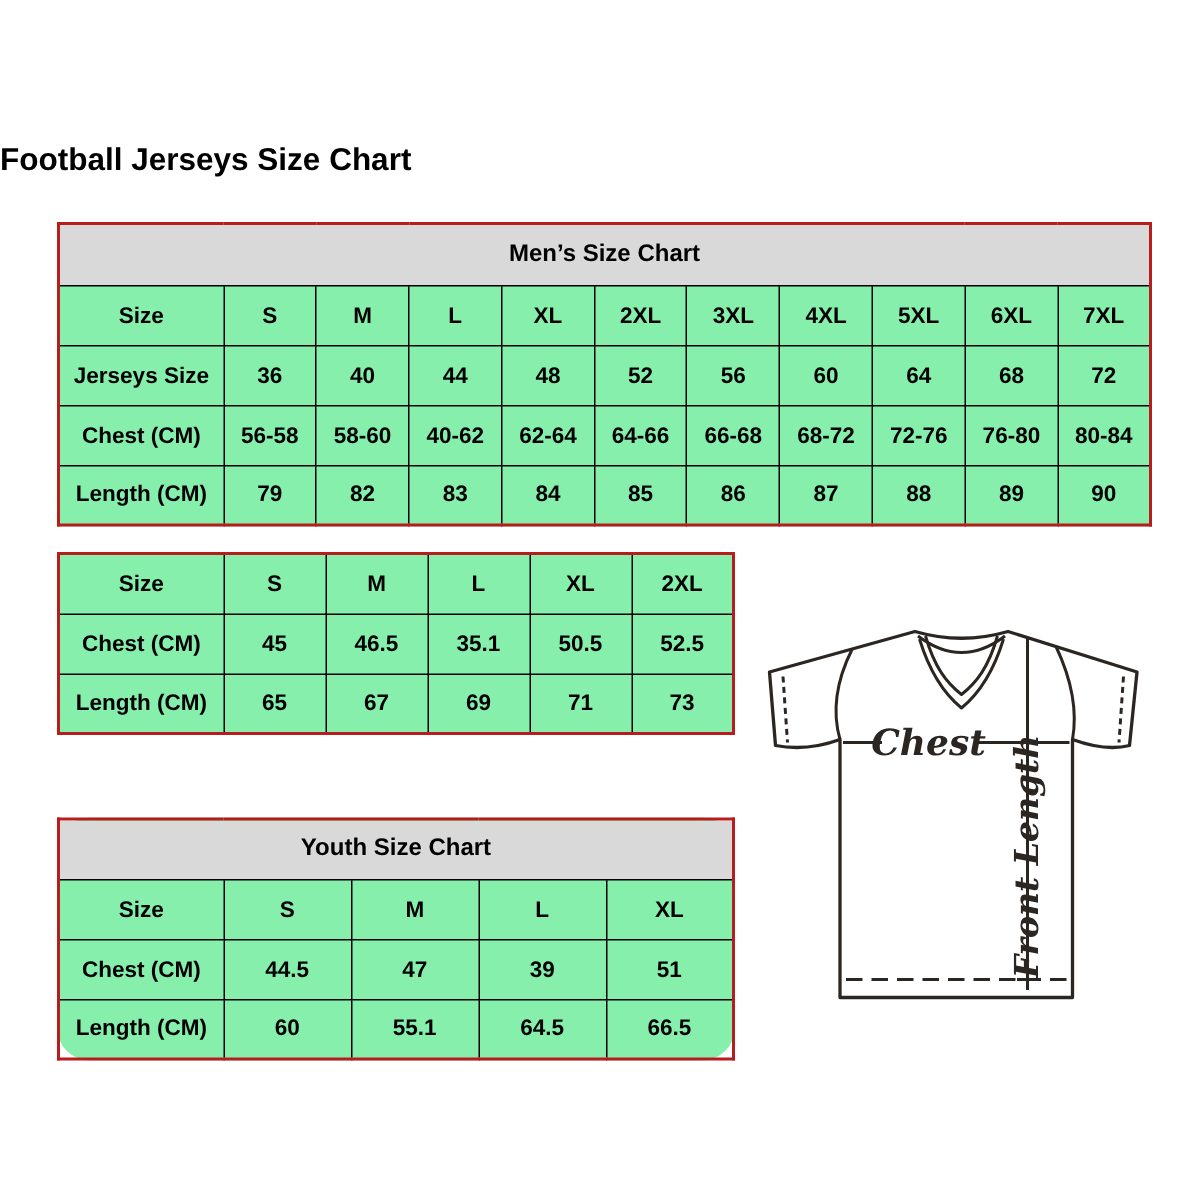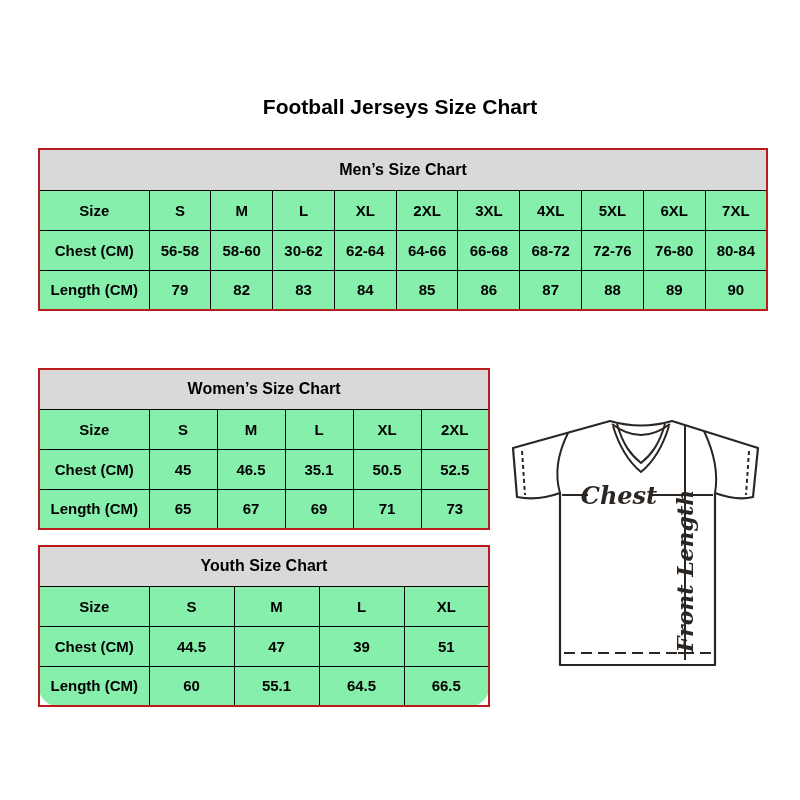--- a/index.html
+++ b/index.html
@@ -1,21 +1,21 @@
 <!DOCTYPE html>
 <html><head>
 <meta charset="utf-8">
 <style>
   html,body{margin:0;padding:0;}
   body{
     width:800px;height:800px;position:relative;background:#ffffff;
     font-family:"Liberation Sans",sans-serif;color:#000000;overflow:hidden;
   }
   .page-title{
-    position:absolute;top:95px;left:0;width:800px;text-align:center;
+    position:absolute;top:95px;left:0;width:800px;text-align:left;
     font-size:21px;font-weight:bold;
   }
   table.size-table{
     position:absolute;border-collapse:collapse;table-layout:fixed;
     border:2px solid #b91c1c;background:#86efac;
   }
   table.size-table td{
     border:1px solid #000000;text-align:center;vertical-align:middle;
     font-weight:bold;font-size:15px;padding:0;overflow:hidden;white-space:nowrap;
   }
@@ -68,24 +68,37 @@
       <td>L</td>
       <td>XL</td>
       <td>2XL</td>
       <td>3XL</td>
       <td>4XL</td>
       <td>5XL</td>
       <td>6XL</td>
       <td>7XL</td>
     </tr>
     <tr>
+      <td>Jerseys Size</td>
+      <td>36</td>
+      <td>40</td>
+      <td>44</td>
+      <td>48</td>
+      <td>52</td>
+      <td>56</td>
+      <td>60</td>
+      <td>64</td>
+      <td>68</td>
+      <td>72</td>
+    </tr>
+    <tr>
       <td>Chest (CM)</td>
       <td>56-58</td>
       <td>58-60</td>
-      <td>30-62</td>
+      <td>40-62</td>
       <td>62-64</td>
       <td>64-66</td>
       <td>66-68</td>
       <td>68-72</td>
       <td>72-76</td>
       <td>76-80</td>
       <td>80-84</td>
     </tr>
     <tr>
       <td>Length (CM)</td>
@@ -107,23 +120,20 @@
   <colgroup>
     <col class="c-label">
       <col class="c-women">
       <col class="c-women">
       <col class="c-women">
       <col class="c-women">
       <col class="c-women">
   </colgroup>
   <tbody>
     <tr>
-      <td class="ttl" colspan="6">Women’s Size Chart</td>
-    </tr>
-    <tr>
       <td>Size</td>
       <td>S</td>
       <td>M</td>
       <td>L</td>
       <td>XL</td>
       <td>2XL</td>
     </tr>
     <tr>
       <td>Chest (CM)</td>
       <td>45</td>

